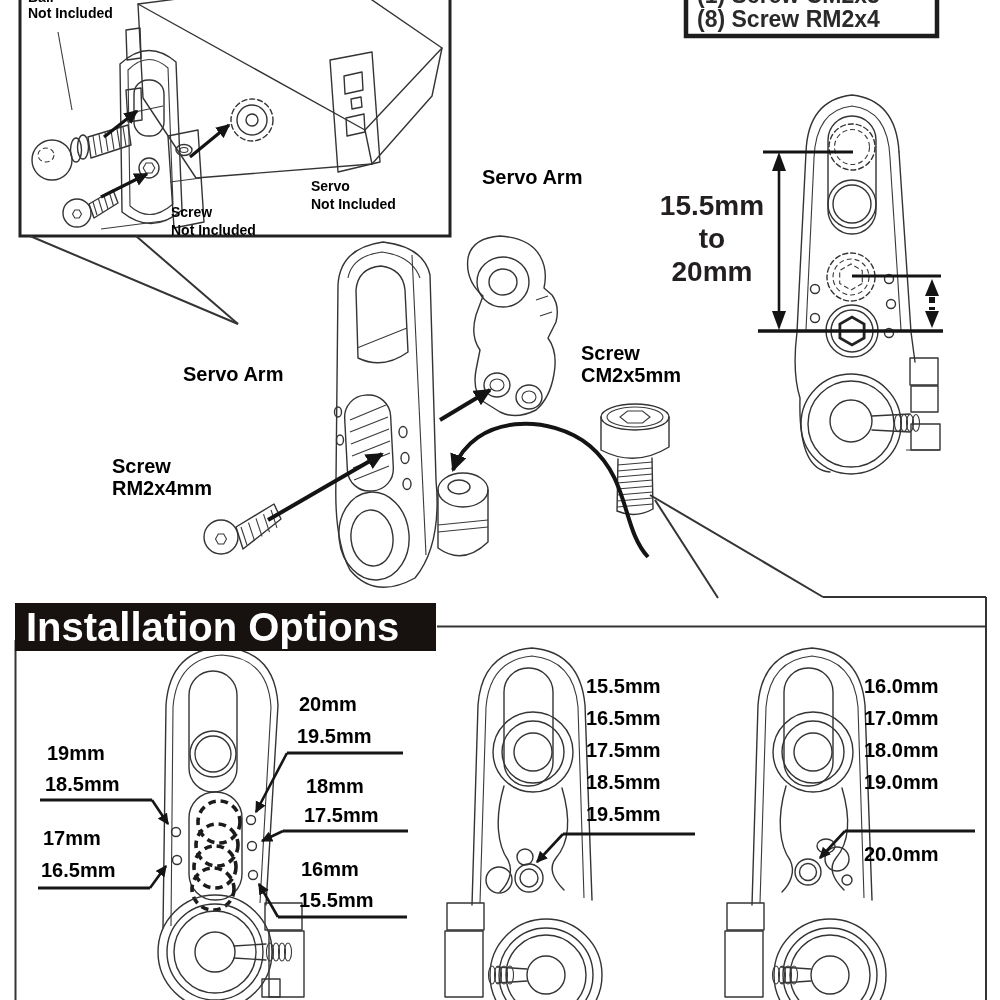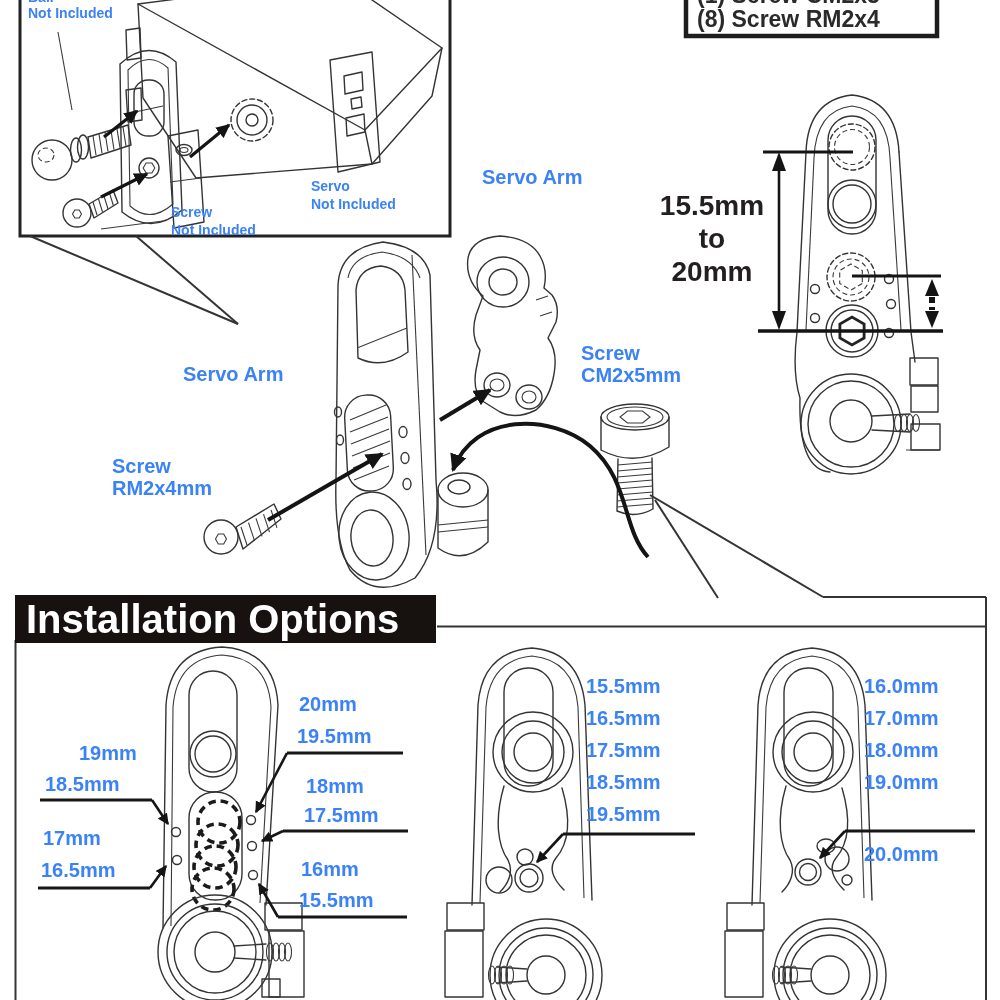--- a/index.html
+++ b/index.html
@@ -14,21 +14,21 @@
   .bx2{ fill:none; stroke:#1d1d1d; stroke-width:4.5; }
   .thin{fill:none; stroke:#3a3a3a; stroke-width:1.1; }
   .dash { stroke-dasharray:5 3; }
   .bdash{ fill:none; stroke:#1b1b1b; stroke-width:3.6; stroke-dasharray:7.5 5; }
   .arw { fill:none; stroke:#141414; stroke-width:4;   marker-end:url(#ah); }
   .arw3{ fill:none; stroke:#141414; stroke-width:3.2; marker-end:url(#ah); }
   .ldr { fill:none; stroke:#161616; stroke-width:2.6; marker-end:url(#ah); }
   .ul  { fill:none; stroke:#161616; stroke-width:2.8; }
   .dim { fill:none; stroke:#141414; stroke-width:3;   }
   .fil { fill:#141414; stroke:none; }
-  .lbl { position:absolute; font-weight:bold; color:#3b82f6; white-space:nowrap; line-height:1.08; }
+  .lbl { position:absolute; font-weight:bold; color:#000000; white-space:nowrap; line-height:1.08; }
   .big { font-size:20px; }
   .sml { font-size:14px; line-height:1.32; }
   .pbx { font-size:23px; font-weight:bold; color:#2a2a2a; }
   .header-bar {
     position:absolute; left:15px; top:595px; width:421px; height:48px;
     display:flex; align-items:center; padding-left:11px; box-sizing:border-box;
     font-size:40px; font-weight:bold; letter-spacing:0px;
   }
   .dimwrap { position:absolute; left:652px; top:189px; width:120px; text-align:center; }
   .dimwrap div { font-size:28px; font-weight:bold; color:#231f20; line-height:33px; }
@@ -380,25 +380,25 @@
   <div>Screw</div>
   <div>RM2x4mm</div>
 </div>
 
 <div class="dimwrap">
   <div>15.5mm</div>
   <div>to</div>
   <div>20mm</div>
 </div>
 
-<div class="header-bar" style="background: rgb(23, 18, 16); color: rgb(255, 255, 255);">
+<div class="header-bar" style="background: rgb(23, 18, 16); color: rgb(255, 255, 255); margin-top: 8px;">
   <span>Installation Options</span>
 </div>
 
-<div class="lbl big" style="left:47px;  top:743px;margin-left:32px;">19mm</div>
+<div class="lbl big" style="left:47px;  top:743px;">19mm</div>
 <div class="lbl big" style="left:45px;  top:774px;">18.5mm</div>
 <div class="lbl big" style="left:43px;  top:828px;">17mm</div>
 <div class="lbl big" style="left:41px;  top:860px;">16.5mm</div>
 <div class="lbl big" style="left:299px; top:694px;">20mm</div>
 <div class="lbl big" style="left:297px; top:726px;">19.5mm</div>
 <div class="lbl big" style="left:306px; top:776px;">18mm</div>
 <div class="lbl big" style="left:304px; top:805px;">17.5mm</div>
 <div class="lbl big" style="left:301px; top:859px;">16mm</div>
 <div class="lbl big" style="left:299px; top:890px;">15.5mm</div>
 

